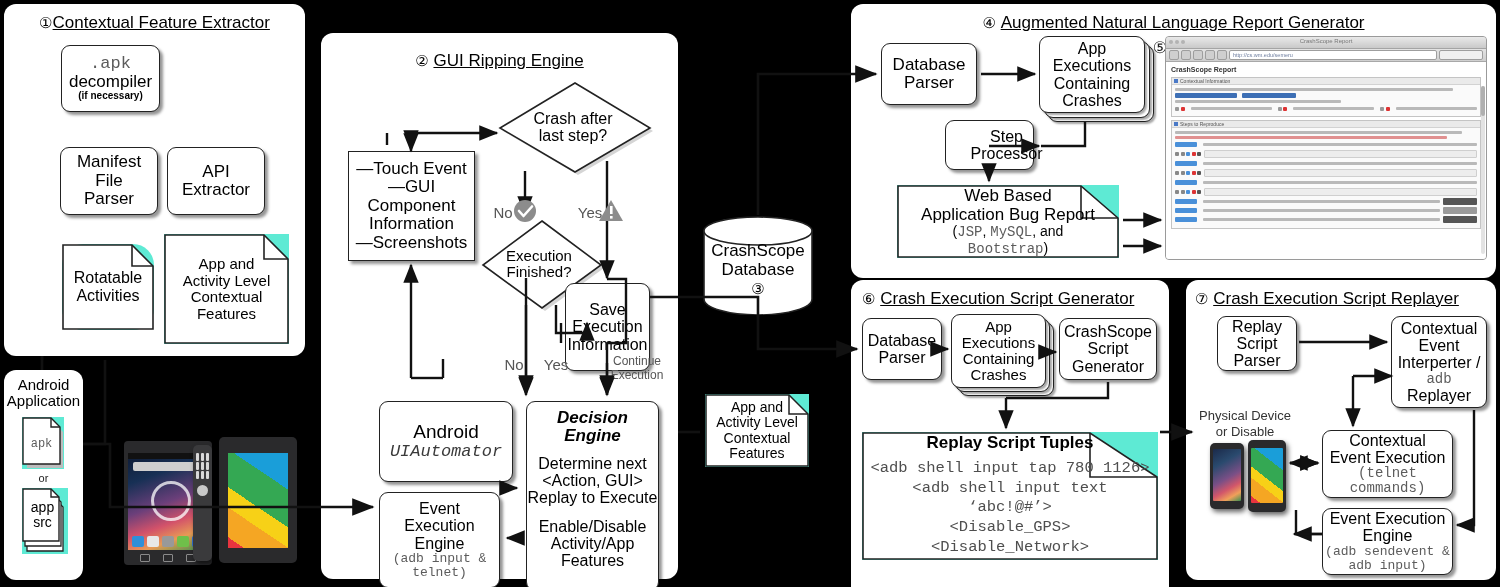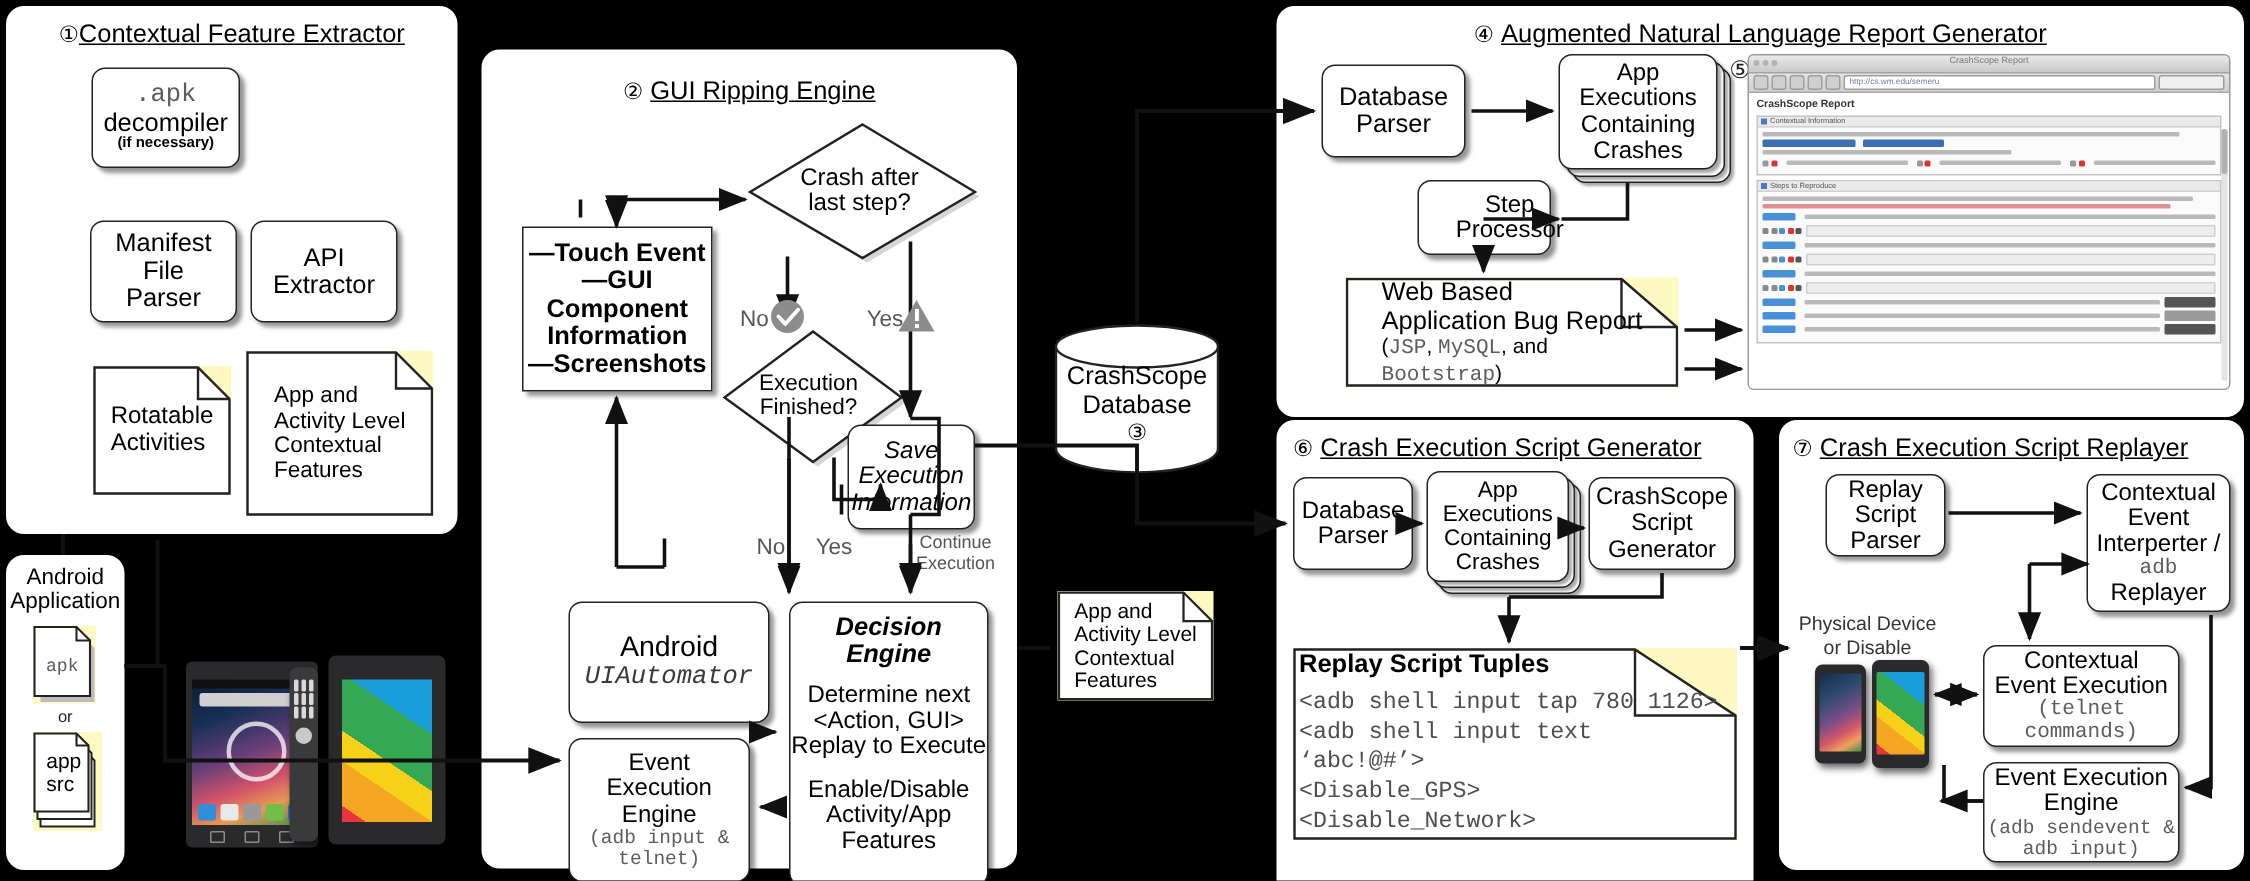--- a/index.html
+++ b/index.html
@@ -8,29 +8,29 @@
   .panel{position:absolute;background:#fff;border-radius:12px;box-sizing:border-box;}
   .ptitle{position:absolute;left:0;right:0;text-align:center;font-size:17px;font-weight:400;white-space:nowrap;}
   .ptitle .num{font-size:15px;}
   .ptitle .tx{text-decoration:underline;}
   .ptitle.lft{text-align:left;}
   
   .box{position:absolute;box-sizing:border-box;background:#fff;border:1.6px solid #222;border-radius:9px;
        display:flex;flex-direction:column;align-items:center;justify-content:center;
        text-align:center;font-size:17px;line-height:1.08;
        box-shadow:3px 3px 3px rgba(0,0,0,.42);}
-  .box.sq{border-radius:0;font-weight:bold;}
+  .box.sq{border-radius:0;}
   .mono{font-family:"Liberation Mono",monospace;color:#5c5c5c;}
   .mono.dk{color:#3a3a3a;}
   .small{font-size:10px;}
   .ital{font-style:italic;font-weight:bold;}
   
-  .doc{position:absolute;box-sizing:border-box;background:#fef9c3;
+  .doc{position:absolute;box-sizing:border-box;background:#5eead4;
        display:flex;flex-direction:column;align-items:center;justify-content:center;
-       font-size:16px;line-height:1.1;}
+       text-align:center;font-size:16px;line-height:1.1;}
   .doc .dsvg{position:absolute;inset:0;width:100%;height:100%;}
   .doc .dtxt{position:relative;z-index:2;padding:2px 4px;}
   
   .stack{position:absolute;}
   .stack .sh{position:absolute;background:#fff;border:1.6px solid #222;border-radius:9px;
              box-shadow:2px 2px 2px rgba(0,0,0,.35);}
   .stack .front{display:flex;flex-direction:column;align-items:center;justify-content:center;
                 text-align:center;font-size:17px;line-height:1.08;}
   
   .dia{position:absolute;}
@@ -97,21 +97,21 @@
     <span>Manifest</span>
     <span>File</span>
     <span>Parser</span>
   </div>
 
   <div class="box" style="left:163px;top:143px;width:98px;height:68px;">
     <span>API</span>
     <span>Extractor</span>
   </div>
 
-  <div class="doc" style="left:58px;top:240px;width:92px;height:86px;">
+  <div class="doc" style="left:58px;top:240px;width:92px;height:86px;border-radius:21px;">
     <svg class="dsvg" viewBox="0 0 92 86" preserveAspectRatio="none">
       <path d="M1,1 H70 L91,22 V85 H1 Z" fill="#fff" stroke="#222" stroke-width="1.6"></path>
       <path d="M70,1 V22 H91" fill="none" stroke="#222" stroke-width="1.6"></path>
     </svg>
     <div class="dtxt">
       <div>Rotatable</div>
       <div>Activities</div>
     </div>
   </div>
 
@@ -161,21 +161,21 @@
   </div>
 
   <div class="box sq" style="left:27px;top:118px;width:127px;height:110px;">
     <span>—Touch Event</span>
     <span>—GUI</span>
     <span>Component</span>
     <span>Information</span>
     <span>—Screenshots</span>
   </div>
 
-  <div class="box" style="left:244px;top:250px;width:85px;height:70px;font-size:16px;font-style:italic;">
+  <div class="box" style="left:244px;top:250px;width:85px;height:88px;font-size:16px;">
     <span>Save</span>
     <span>Execution</span>
     <span>Information</span>
   </div>
 
   <div class="box" style="left:58px;top:368px;width:134px;height:81px;">
     <span style="font-size:19px;">Android</span>
     <span class="mono dk" style="font-size:17px;font-style:italic;">UIAutomator</span>
   </div>
 

